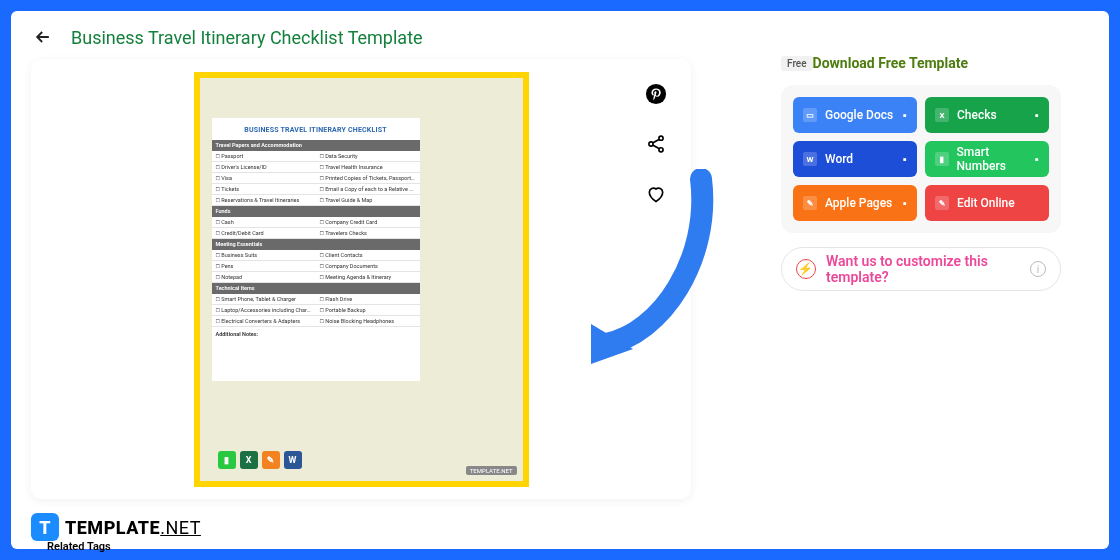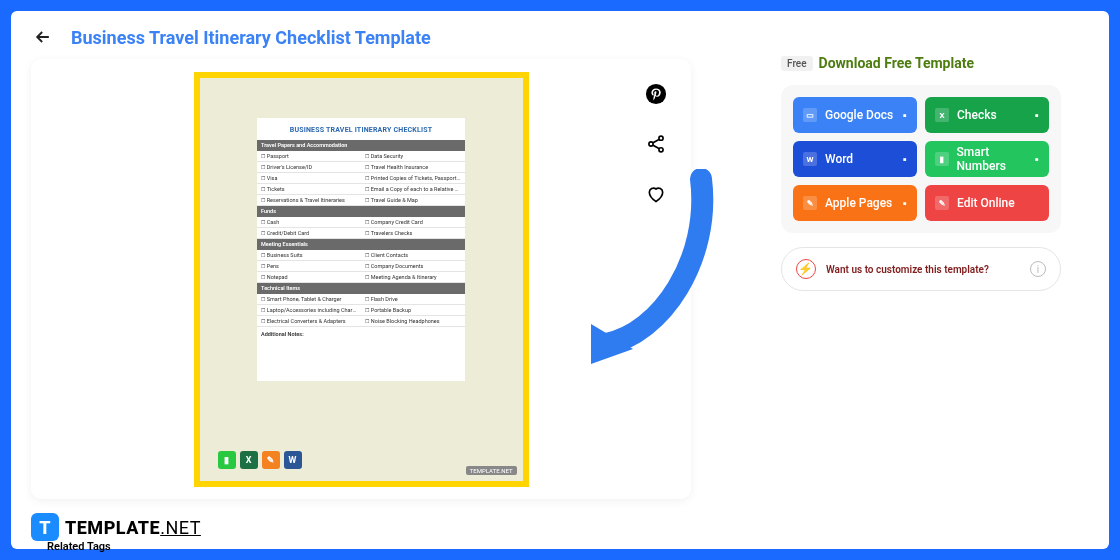--- a/index.html
+++ b/index.html
@@ -1,50 +1,50 @@
 <!DOCTYPE html>
 <html><head>
 <meta charset="utf-8">
 <style>
   * { box-sizing: border-box; margin: 0; padding: 0; font-family: -apple-system, BlinkMacSystemFont, "Segoe UI", Roboto, sans-serif; }
   body { width: 1120px; height: 560px; background: #1a6aff; padding: 11px; overflow: hidden; }
   .frame { width: 100%; height: 100%; background: #fff; border-radius: 6px; padding: 14px 20px; position: relative; }
   .header { display: flex; align-items: center; gap: 16px; margin-bottom: 10px; }
   .back-btn { width: 24px; height: 24px; display: flex; align-items: center; justify-content: center; cursor: pointer; }
-  .title { font-size: 18px; font-weight: 700; color: #3b82f6; }
+  .title { font-size: 18px; font-weight: 400; color: #15803d; }
   .content { display: flex; gap: 90px; }
   .preview-card { width: 660px; height: 440px; background: #fff; border-radius: 10px; box-shadow: 0 2px 10px rgba(0,0,0,0.06); position: relative; display:flex; align-items:center; justify-content:center; }
-  .yellow-box { width: 335px; height: 415px; background: #edecd6; border: 6px solid #ffd400; position: relative; display:flex; flex-direction:column; align-items:center; padding: 40px 12px 14px; }
+  .yellow-box { width: 335px; height: 415px; background: #edecd6; border: 6px solid #ffd400; position: relative; display:flex; flex-direction:column; padding: 40px 12px 14px; }
   .doc { width: 208px; background: #fff; font-size: 5.5px; color: #333; }
   .doc-title { text-align: center; color: #2c68b0; font-weight: 700; font-size: 7px; padding: 8px 4px 6px; letter-spacing: 0.2px; }
   .sec { background: #6a6a6a; color: #fff; font-size: 5.5px; font-weight: 600; padding: 2.5px 4px; }
   .row { display: flex; border-bottom: 1px solid #e4e4e4; }
   .cell { width: 50%; padding: 2px 4px; white-space: nowrap; overflow: hidden; text-overflow: ellipsis; }
   .cell::before { content: "☐ "; font-size: 5px; }
   .notes { padding: 4px; font-size: 5.5px; font-weight:600; }
   .notes-body { height: 40px; }
   .app-icons { position: absolute; bottom: 12px; left: 18px; display: flex; gap: 4px; }
   .app-ic { width: 18px; height: 18px; border-radius: 3px; display:flex; align-items:center; justify-content:center; color:#fff; font-size:9px; font-weight:700; }
   .ic-num { background:#28c940;} .ic-xl{background:#1d7044;} .ic-pg{background:#f58220;} .ic-wd{background:#2b5797;}
   .share-icons { position: absolute; top: 24px; right: 24px; display:flex; flex-direction:column; gap:28px; }
   .sh { width:22px; height:22px; display:flex; align-items:center; justify-content:center; cursor:pointer; color:#000; }
   .badge { position:absolute; bottom:6px; right:6px; background:#888; color:#fff; font-size:6px; padding:1px 4px; border-radius:2px; }
   .arrow { position:absolute; left:530px; top:110px; pointer-events:none; }
   .sidebar { width: 280px; display:flex; flex-direction:column; gap:14px; margin-top:-4px; }
-  .dl-head { display:flex; align-items:center; gap:6px; }
+  .dl-head { display:flex; align-items:center; gap:0; }
   .free-badge { font-size:10px; background:#f1f1f1; border-radius:3px; padding:2px 6px; font-weight:500; color:#555;}
   .dl-title { font-size:14px; font-weight:700; color:#4d7c0f; }
   .btn-panel { background:#f7f7f7; border-radius:12px; padding:12px; display:grid; grid-template-columns:1fr 1fr; gap:8px; }
   .btn { height:36px; border-radius:6px; display:flex; align-items:center; padding:0 10px; color:#fff; font-size:12px; font-weight:500; cursor:pointer; position:relative; }
   .btn .bic { width:14px; height:14px; background:#fff3; border-radius:2px; margin-right:8px; display:flex;align-items:center;justify-content:center;font-size:8px;font-weight:700;}
   .btn .end { position:absolute; right:10px; font-size:11px; }
   .b-gd{background:#3b82f6;} .b-xl{background:#16a34a;} .b-wd{background:#1d4ed8;} .b-an{background:#22c55e;} .b-pg{background:#f97316;} .b-eo{background:#ef4444;}
   .custom { height:44px; border:1px solid #e5e5e5; border-radius:24px; display:flex; align-items:center; padding:0 14px; gap:10px; cursor:pointer; }
   .bolt { width:20px; height:20px; border:1.5px solid #ef4444; border-radius:50%; display:flex;align-items:center;justify-content:center; color:#ef4444; font-size:12px;}
-  .custom-t { font-size:10px; font-weight:600; color:#7f1d1d; flex:1;}
+  .custom-t { font-size:14px; font-weight:600; color:#ec4899; flex:1;}
   .info { width:16px;height:16px;border:1px solid #bbb;border-radius:50%;color:#bbb;font-size:10px;display:flex;align-items:center;justify-content:center;}
   .logo { position:absolute; left:20px; bottom:8px; display:flex; align-items:center; gap:6px;}
   .logo-ic { width:28px;height:28px;background:#1a8cff;border-radius:6px;display:flex;align-items:center;justify-content:center;color:#fff;font-weight:800;font-size:18px;}
   .logo-t{font-size:18px;font-weight:800;letter-spacing:0.5px;} .logo-t .light{font-weight:400;text-decoration:underline;}
   .rel { position:absolute; left:36px; bottom:-4px; font-size:11px; font-weight:600;}
 </style>
 </head>
 <body>
 
 <div class="frame">

